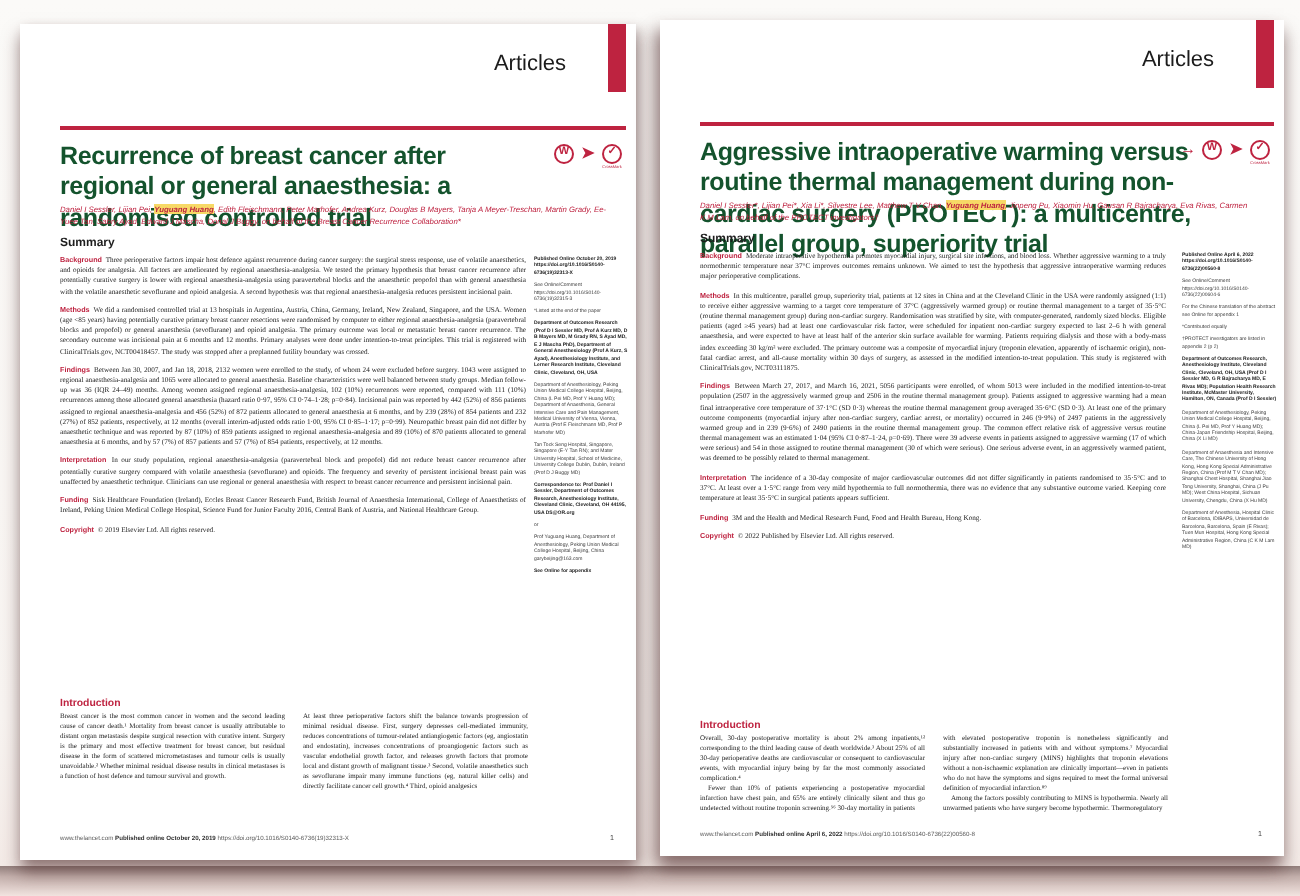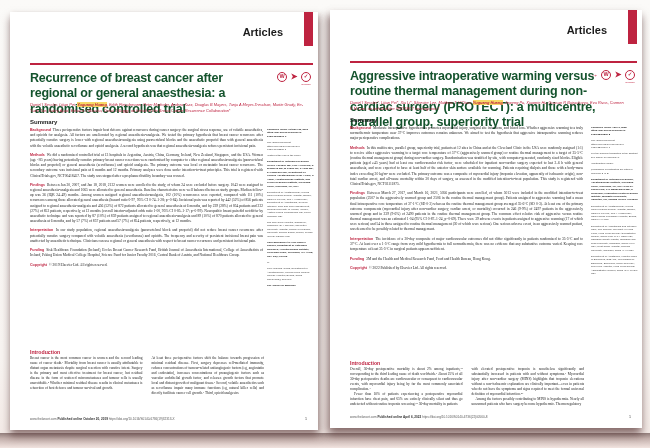--- a/index.html
+++ b/index.html
@@ -8,21 +8,21 @@
   body{background:#efeae6;font-family:"Liberation Sans",sans-serif;}
   .canvas{position:relative;width:650px;height:448px;overflow:hidden;
           background:linear-gradient(180deg,#fbfaf8 0%,#f8f4f1 80%,#f3e9e5 100%);}
   .floor{position:absolute;left:0;right:0;bottom:0;height:15px;
          background:linear-gradient(180deg,#927f7c 0%,#c3afab 35%,#f2e4e0 100%);}
   .page{position:absolute;top:12px;width:308px;height:418px;background:#ffffff;
         box-shadow:0 6px 8px rgba(90,55,55,.55),2px 2px 5px rgba(90,60,60,.25);}
   .page.left{left:10px;}
   .page.right{left:330px;top:10px;width:312px;
         box-shadow:-4px 5px 8px rgba(90,55,55,.35),0 6px 8px rgba(90,55,55,.55);}
-  .articles{position:absolute;top:14px;right:35px;font-size:11px;font-weight:bold;color:#1c1c1c;margin-left:22px;}
+  .articles{position:absolute;top:14px;right:35px;font-size:11px;font-weight:normal;color:#1c1c1c;margin-left:22px;}
   .cornerbar{position:absolute;top:0;right:5px;width:9px;height:34px;background:var(--accent);}
   .rule{position:absolute;top:51px;left:20px;right:5px;height:2px;background:var(--accent);}
   .title{position:absolute;top:59px;left:20px;width:226px;font-size:12.5px;font-weight:bold;
          color:#14532d;line-height:1.22;letter-spacing:-.2px;}
   .page.right .title{width:248px;}
   .icons{position:absolute;top:60px;right:7px;display:flex;gap:2.5px;align-items:flex-start;}
   .icn{width:10px;height:10px;border:1.3px solid var(--accent);border-radius:50%;
        color:var(--accent);font-size:5.5px;font-weight:bold;display:flex;
        align-items:center;justify-content:center;line-height:1;}
   .icn.plain{border:none;width:9px;font-size:8px;}

